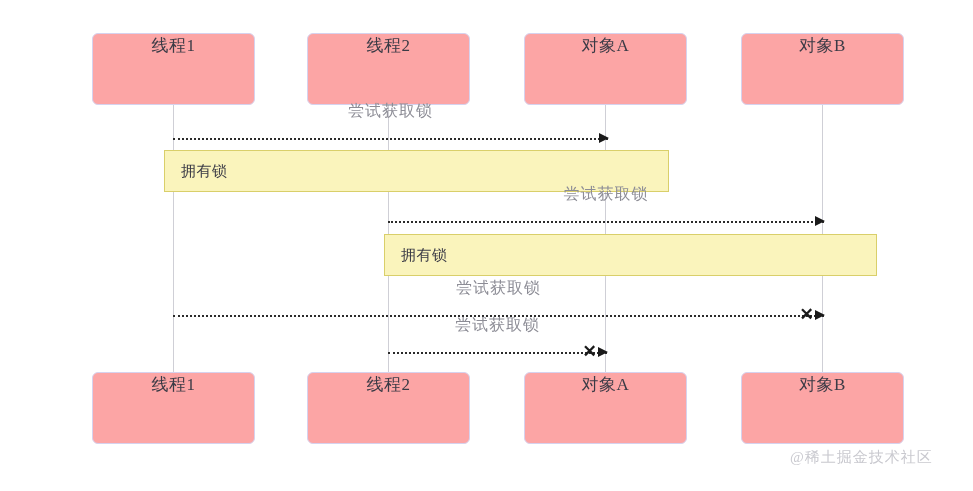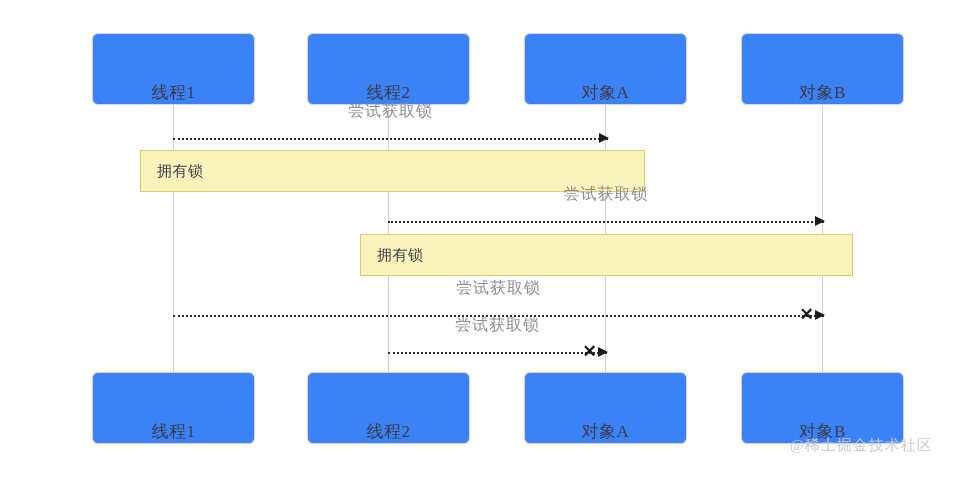--- a/index.html
+++ b/index.html
@@ -13,25 +13,25 @@
     height: 491px;
     background: #ffffff;
     font-family: "Liberation Serif", "DejaVu Serif", serif;
     overflow: hidden;
   }
 
   
   .participant {
     position: absolute;
     box-sizing: border-box;
-    background: #3b82f6;
+    background: #fca5a5;
     border: 1px solid #d6d2ee;
     border-radius: 6px;
     display: flex;
-    align-items: flex-end;
+    align-items: flex-start;
     justify-content: center;
     color: #3b3b46;
     font-size: 17px;
     letter-spacing: 0.5px;
     user-select: none;
   }
 
   
   .lifeline {
     position: absolute;
@@ -93,20 +93,21 @@
     box-sizing: border-box;
     background: #faf4bc;
     border: 1px solid #d9cf6a;
     display: flex;
     align-items: center;
     color: #3b3b46;
     font-size: 15px;
     letter-spacing: 0.5px;
     padding-left: 16px;
     user-select: none;
+    margin-left: 24px;
   }
 
   
   .watermark {
     position: absolute;
     color: #c9c9cf;
     font-size: 15px;
     letter-spacing: 1px;
     white-space: nowrap;
     user-select: none;
@@ -175,15 +176,15 @@
   <div class="participant" style="left:307px; top:372px; width:163px; height:72px;">
     <span>线程2</span>
   </div>
   <div class="participant" style="left:524px; top:372px; width:163px; height:72px;">
     <span>对象A</span>
   </div>
   <div class="participant" style="left:741px; top:372px; width:163px; height:72px;">
     <span>对象B</span>
   </div>
 
-  <div class="watermark" style="left:790px; top:436px;">@稀土掘金技术社区</div>
+  <div class="watermark" style="left:790px; top:448px;">@稀土掘金技术社区</div>
 
 </div>
 
 </body></html>

